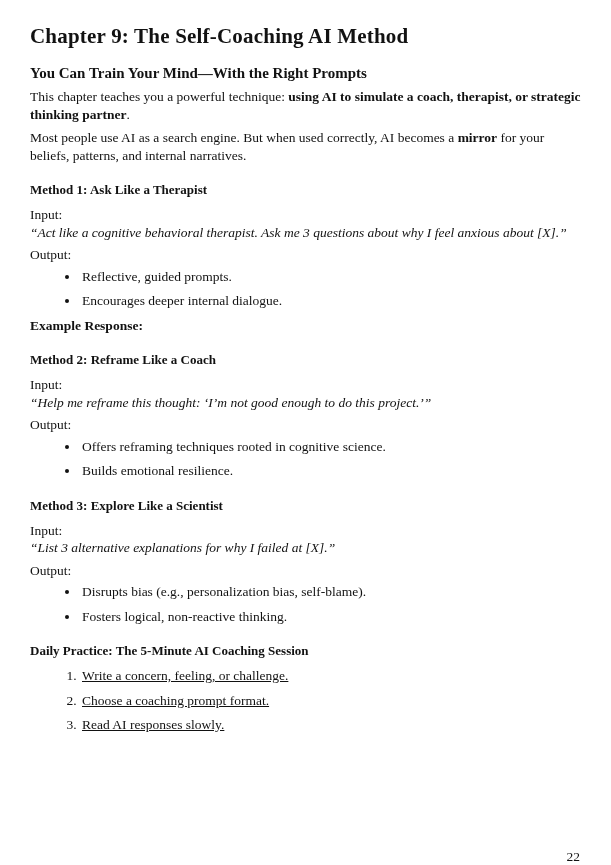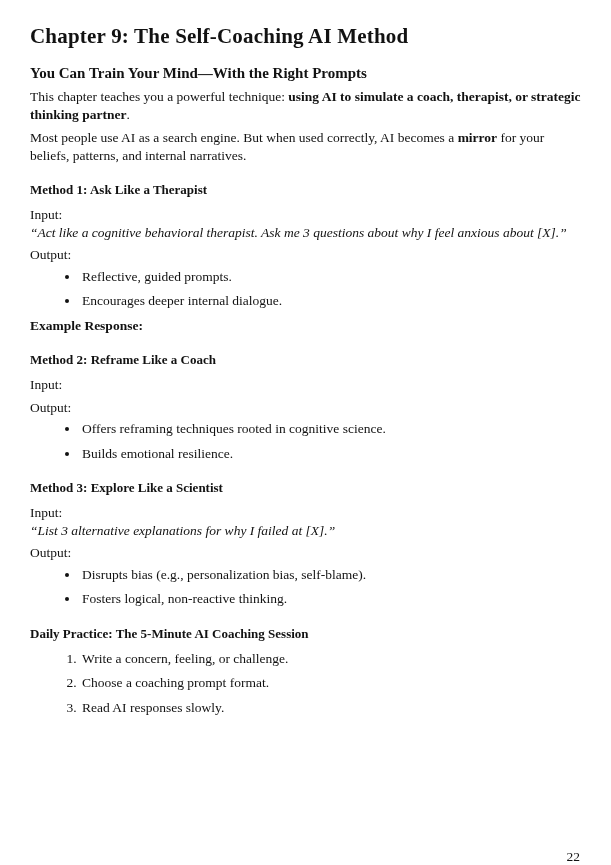--- a/index.html
+++ b/index.html
@@ -44,20 +44,21 @@
   ul.bullet-list {
     margin: 4px 0 6px 0;
     padding-left: 50px;
     list-style: disc outside;
   }
   ul.bullet-list.tail { margin-bottom: 0; }
   ol.step-list {
     margin: 0;
     padding-left: 50px;
     list-style: decimal outside;
+    text-decoration: underline;
   }
   li.list-item { margin: 0 0 7px 0; padding-left: 2px; }
   .example-heading {
     font-weight: bold;
     margin: 0;
     line-height: 17.5px;
   }
   .page-number {
     position: absolute;
     top: 848px; right: 31px;
@@ -88,20 +89,21 @@
       <li class="list-item">Reflective, guided prompts.</li>
       <li class="list-item">Encourages deeper internal dialogue.</li>
     </ul>
     <div class="example-heading">Example Response:</div>
   </div>
 
   <div>
     <h2 class="section-heading">Method 2: Reframe Like a Coach</h2>
     <div class="io-block">
       <span class="io-label">Input:</span>
+      <span class="io-quote">“Help me reframe this thought: ‘I’m not good enough to do this project.’”</span>
     </div>
     <div class="output-label">Output:</div>
     <ul class="bullet-list tail">
       <li class="list-item">Offers reframing techniques rooted in cognitive science.</li>
       <li class="list-item">Builds emotional resilience.</li>
     </ul>
   </div>
 
   <div>
     <h2 class="section-heading">Method 3: Explore Like a Scientist</h2>

